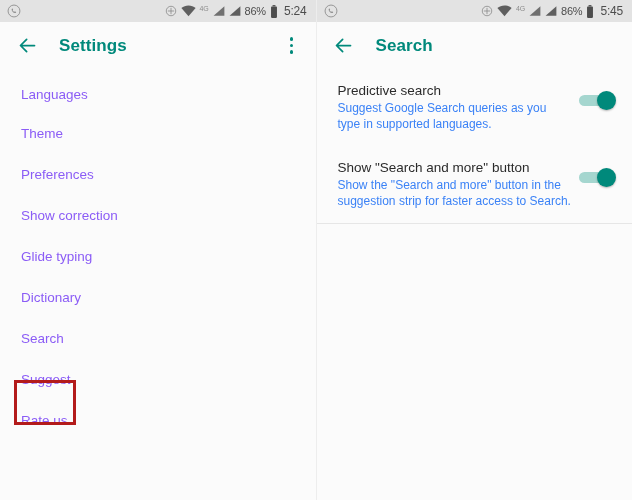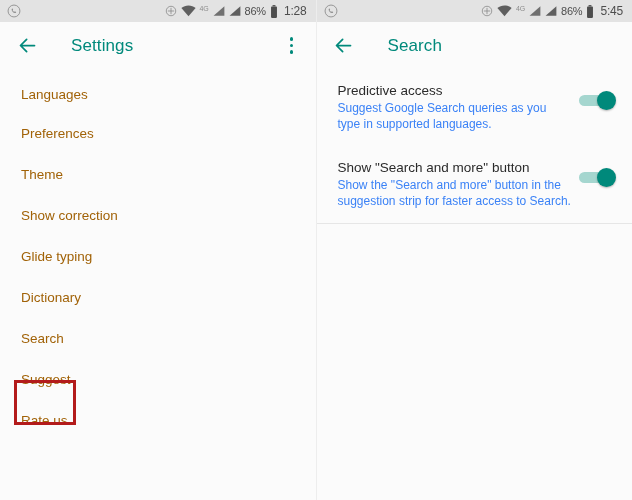--- a/index.html
+++ b/index.html
@@ -79,23 +79,23 @@
     padding: 0 12px 0 14px;
     box-sizing: border-box;
   }
   .back-btn {
     width: 26px; height: 26px;
     display: flex; align-items: center; justify-content: center;
     cursor: pointer;
   }
   .app-title {
     font-size: 17px;
-    font-weight: normal;
+    font-weight: bold;
     color: #00897b;
-    margin-left: 31px;
+    margin-left: 19px;
     letter-spacing: .1px;
   }
   .overflow-btn {
     margin-left: auto;
     width: 24px; height: 26px;
     display: flex; flex-direction: column;
     align-items: center; justify-content: center;
     gap: 3px;
     cursor: pointer;
   }
@@ -108,21 +108,21 @@
   
   .settings-list {
     padding-top: 5px;
   }
   .list-item {
     padding: 0 0 0 21px;
     cursor: pointer;
   }
   .li-title {
     font-size: 13.5px;
-    color: #a16207;
+    color: #8b5cf6;
     line-height: 17px;
   }
   .li-sub {
     font-size: 12px;
     color: #9a9a9a;
     line-height: 15.5px;
     margin-top: 2px;
     max-width: 262px;
   }
   .item-languages { padding-top: 12px; padding-bottom: 10px; }
@@ -241,21 +241,21 @@
             <path d="M19 1v16H1z" fill="#5f5f5f"></path>
           </svg>
         </span>
         <span class="battery-text">86%</span>
         <span>
           <svg class="batt-icon" width="8" height="13" viewBox="0 0 10 16">
             <rect x="3.2" y="0" width="3.6" height="1.6" fill="#4d4d4d"></rect>
             <rect x="1.3" y="1.6" width="7.4" height="14.4" rx="1" fill="#4d4d4d"></rect>
           </svg>
         </span>
-        <span class="clock">1:28</span>
+        <span class="clock">5:24</span>
       </div>
     </div>
 
     <div class="app-bar">
       <div class="back-btn">
         <svg width="21" height="21" viewBox="0 0 24 24">
           <path d="M20 12H4.5M11 5l-7 7 7 7" fill="none" stroke="#00897b" stroke-width="2" stroke-linecap="round" stroke-linejoin="round"></path>
         </svg>
       </div>
       <div class="app-title">Settings</div>
@@ -266,25 +266,25 @@
       </div>
     </div>
 
     <div class="settings-list">
 
       <div class="list-item item-languages">
         <div class="li-title">Languages</div>
       </div>
 
       <div class="list-item item-simple">
+        <div class="li-title">Theme</div>
+      </div>
+
+      <div class="list-item item-simple">
         <div class="li-title">Preferences</div>
-      </div>
-
-      <div class="list-item item-simple">
-        <div class="li-title">Theme</div>
       </div>
 
       <div class="list-item item-simple">
         <div class="li-title">Show correction</div>
       </div>
 
       <div class="list-item item-simple">
         <div class="li-title">Glide typing</div>
       </div>
 
@@ -361,21 +361,21 @@
           <path d="M20 12H4.5M11 5l-7 7 7 7" fill="none" stroke="#00897b" stroke-width="2" stroke-linecap="round" stroke-linejoin="round"></path>
         </svg>
       </div>
       <div class="app-title">Search</div>
     </div>
 
     <div class="pref-list">
 
       <div class="pref-row">
         <div class="pref-text">
-          <div class="pref-title">Predictive access</div>
+          <div class="pref-title">Predictive search</div>
           <div class="pref-sub">Suggest Google Search queries as you type in supported languages.</div>
         </div>
         <div class="switch">
           <span class="track"></span>
           <span class="thumb"></span>
         </div>
       </div>
 
       <div class="pref-row">
         <div class="pref-text">

